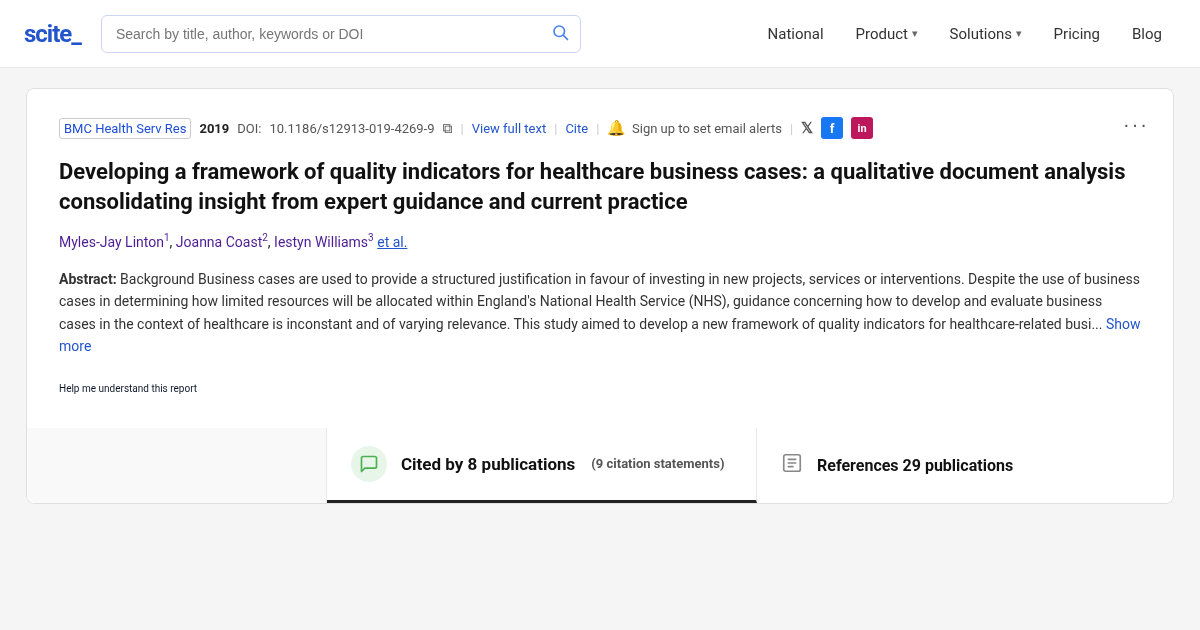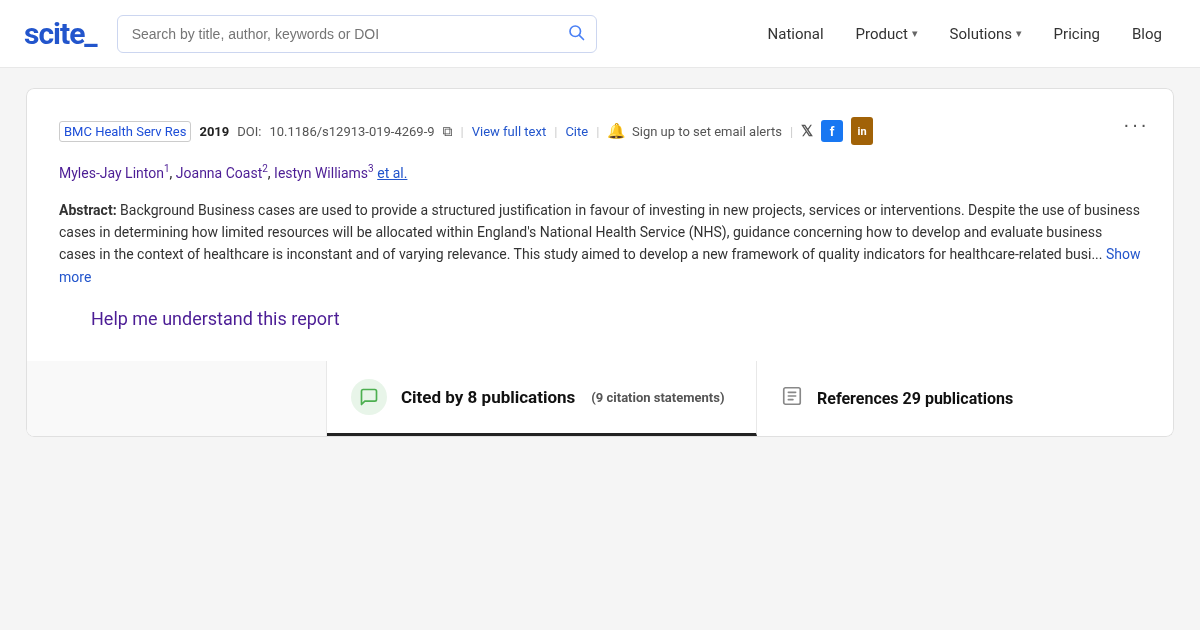--- a/index.html
+++ b/index.html
@@ -9,21 +9,21 @@
     .header {
       background: #fff;
       border-bottom: 1px solid #e8e8e8;
       display: flex;
       align-items: center;
       padding: 0 24px;
       height: 68px;
       gap: 20px;
     }
     .logo {
-      font-size: 30px;
+      font-size: 24px;
       font-weight: 700;
       color: #2255cc;
       letter-spacing: -1px;
       white-space: nowrap;
       text-decoration: none;
     }
 
     .search-wrapper {
       flex: 1;
       max-width: 480px;
@@ -132,24 +132,23 @@
     .abstract {
       font-size: 14px;
       color: #333;
       line-height: 1.6;
       margin-bottom: 20px;
     }
     .abstract-label { font-weight: 700; }
     .show-more { color: #2255cc; text-decoration: none; cursor: pointer; }
 
     .help-link {
-      color: #4c1d95;
+      color: #0f172a;
       text-decoration: none;
-      font-size: 18px;
-      margin-left: 32px;
+      font-size: 10px;
     }
     .stats-cited-icon {
       width: 36px;
       height: 36px;
       border-radius: 50%;
       background: #e8f5e9;
       display: flex;
       align-items: center;
       justify-content: center;
       font-size: 18px;
@@ -281,25 +280,26 @@
         <a class="cite-link">Cite</a>
         <span class="separator">|</span>
         <span class="alert-section">
           <span class="bell-icon">🔔</span>
           <span class="alert-text">Sign up to set email alerts</span>
         </span>
         <span class="separator">|</span>
         <div class="social-icons">
           <span class="social-icon" style="font-family:serif;font-weight:700;font-size:15px;">𝕏</span>
           <span class="social-icon" style="background:#1877f2;color:#fff;width:22px;height:22px;display:inline-flex;align-items:center;justify-content:center;border-radius:3px;font-size:13px;font-weight:700;">f</span>
-          <span class="social-icon" style="background:#a16207;color:#fff;width:22px;height:28px;display:inline-flex;align-items:center;justify-content:center;border-radius:3px;font-size:11px;font-weight:700;">in</span>
+          <span class="social-icon" style="background:#be185d;color:#fff;width:22px;height:22px;display:inline-flex;align-items:center;justify-content:center;border-radius:3px;font-size:11px;font-weight:700;">in</span>
         </div>
       </div>
 
       
+      <h1 class="paper-title">Developing a framework of quality indicators for healthcare business cases: a qualitative document analysis consolidating insight from expert guidance and current practice</h1>
 
       
       <div class="authors">
         <a class="author-link">Myles-Jay Linton<sup class="author-sup">1</sup></a>,
         <a class="author-link"> Joanna Coast<sup class="author-sup">2</sup></a>,
         <a class="author-link"> Iestyn Williams<sup class="author-sup">3</sup></a>
         <span class="et-al"> et al.</span>
       </div>
 
       

